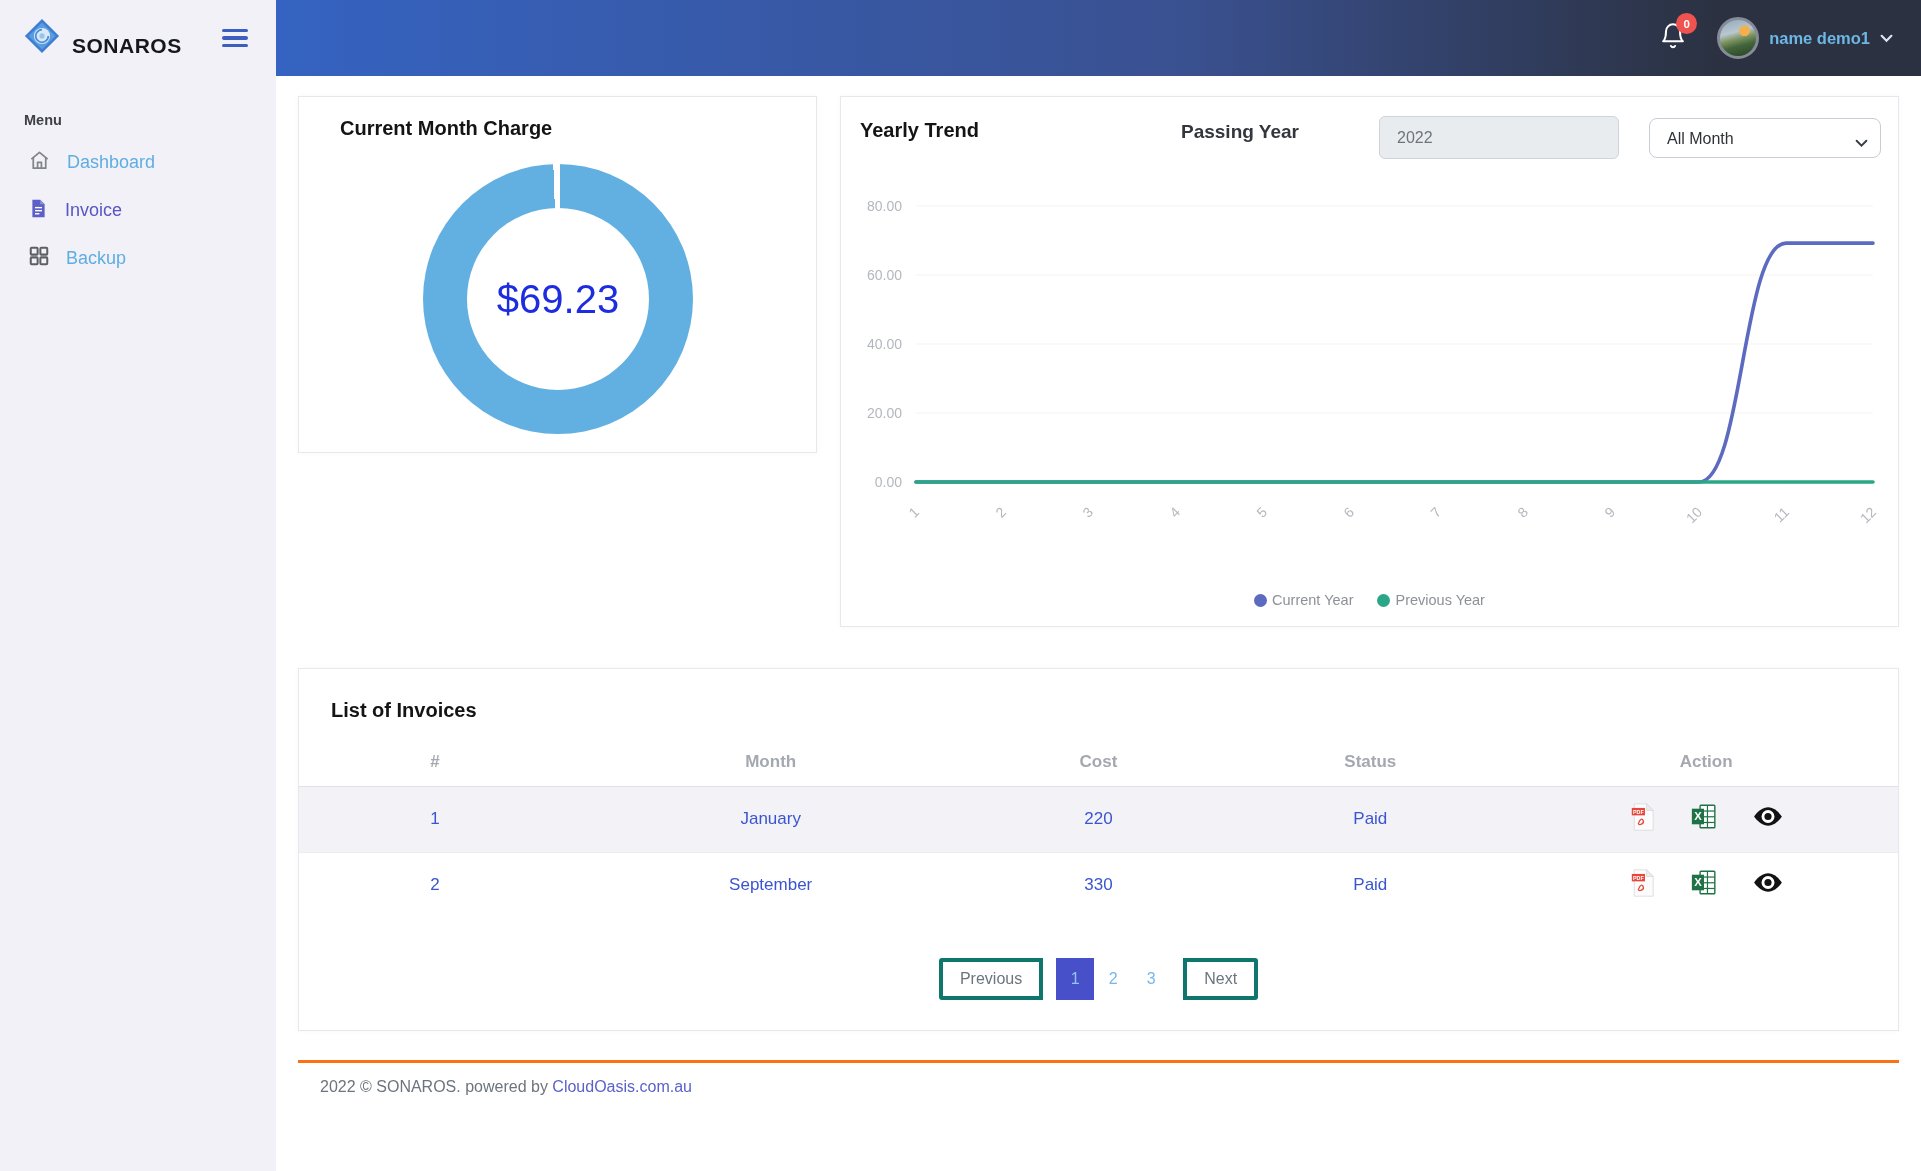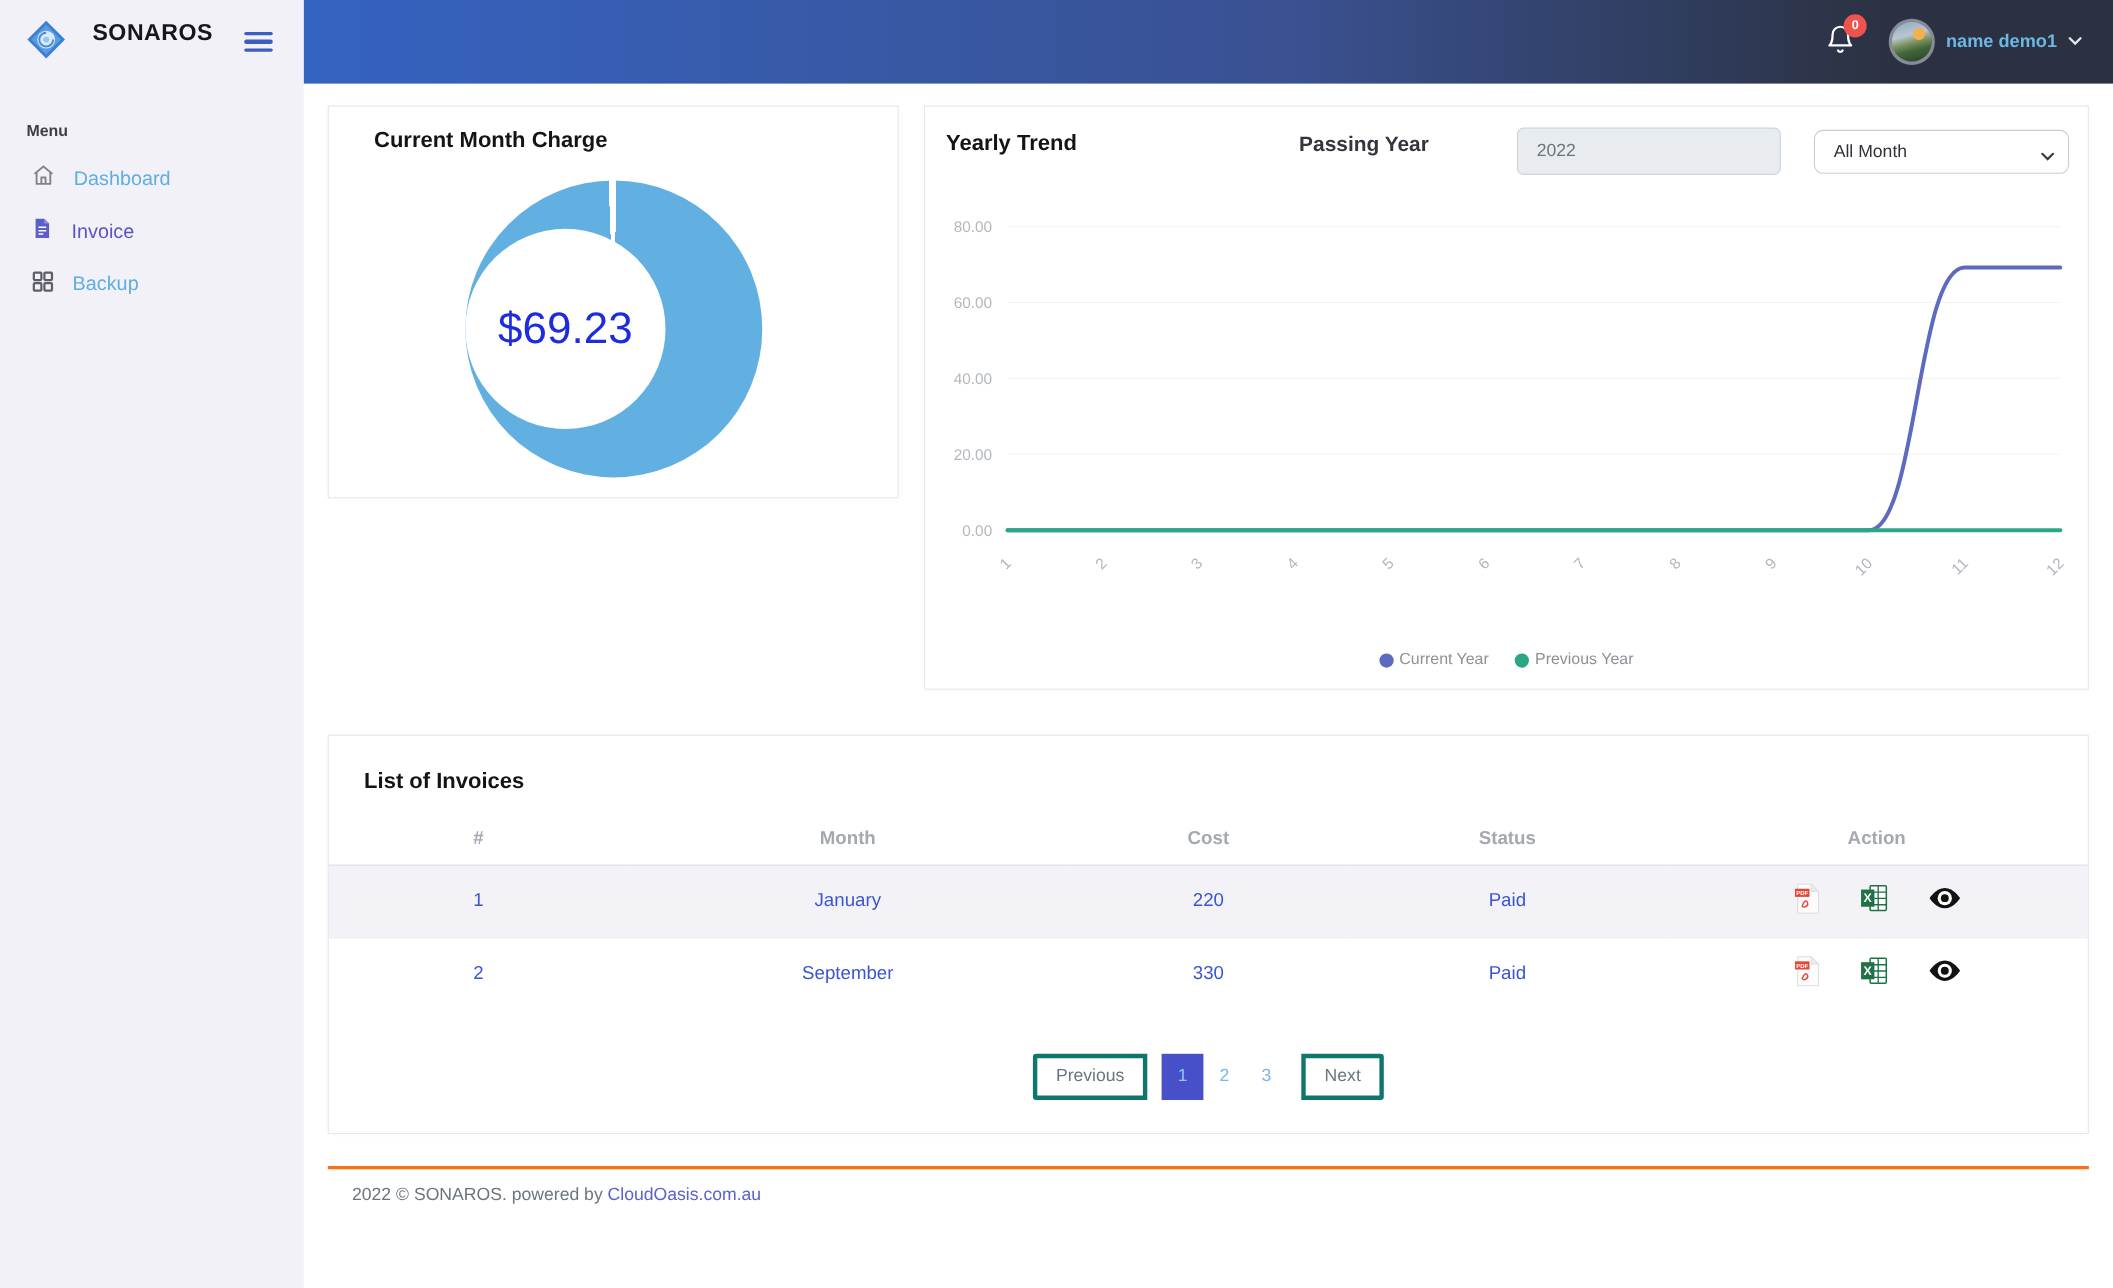--- a/index.html
+++ b/index.html
@@ -2,21 +2,21 @@
 <html><head>
 <meta charset="utf-8">
 <style>
   * { box-sizing: border-box; margin: 0; padding: 0; }
   html, body { width: 1921px; height: 1171px; overflow: hidden; }
   body { font-family: "Liberation Sans", sans-serif; background: #ffffff; color: #222; }
 
   
   .sidebar { position: absolute; left: 0; top: 0; width: 276px; height: 1171px; background: #f1f1f7; z-index: 5; }
   .side-head { height: 76px; display: flex; align-items: center; padding: 0 26px 0 24px; }
-  .brand { display: flex; align-items: flex-start; gap: 24px; cursor: pointer; }
+  .brand { display: flex; align-items: flex-end; gap: 12px; cursor: pointer; }
   .brand-name { font-size: 21px; font-weight: 700; color: #15171c; letter-spacing: .5px; }
   .hamburger { margin-left: auto; display: flex; flex-direction: column; gap: 4px; cursor: pointer; padding: 4px 2px; }
   .hamburger span { display: block; width: 26px; height: 3.4px; border-radius: 2px; background: #3b5ec0; }
   .menu-label { margin: 36px 0 10px 24px; font-size: 14.5px; font-weight: 700; color: #3f3f46; }
   .nav-item { display: flex; align-items: center; height: 48px; padding-left: 28px; gap: 16px; cursor: pointer; }
   .nav-item .nav-text { font-size: 18px; }
   .nav-text.blue { color: #5fade2; }
   .nav-text.indigo { color: #5a55c5; text-align: right; }
 
   
@@ -45,21 +45,21 @@
 
   .cards-row { display: flex; gap: 23px; align-items: flex-start; }
   .card { background: #fff; border: 1px solid #e7e7ee; box-shadow: 0 0 6px rgba(20,20,40,.03); }
 
   
   .card-charge { width: 519px; height: 357px; position: relative; }
   .card-charge .card-title { position: absolute; left: 41px; top: 20px; }
   .card-title { font-size: 20px; font-weight: 700; color: #141414; }
   .donut { position: absolute; left: 124px; top: 67px; width: 270px; height: 270px; border-radius: 50%;
            background: conic-gradient(from -2deg, #fff 0deg 3deg, #61b0e1 3deg 360deg);
-           display: flex; align-items: center; }
+           display: flex; align-items: center; justify-content: center; }
   .donut-hole { width: 182px; height: 182px; border-radius: 50%; background: #fff;
                 display: flex; align-items: center; justify-content: center; }
   .donut-value { font-size: 40px; color: #1d2cdf; }
 
   
   .card-trend { width: 1059px; height: 531px; position: relative; }
   .yt-title { position: absolute; left: 19px; top: 22px; }
   .passing-label { position: absolute; left: 340px; top: 24px; font-size: 19px; font-weight: 700; color: #33373d; }
   .year-input { position: absolute; left: 538px; top: 19px; width: 240px; height: 43px; background: #e9ecef;
                 border: 1px solid #ced4da; border-radius: 6px; padding: 0 17px; font-size: 16px; color: #6c757d;

